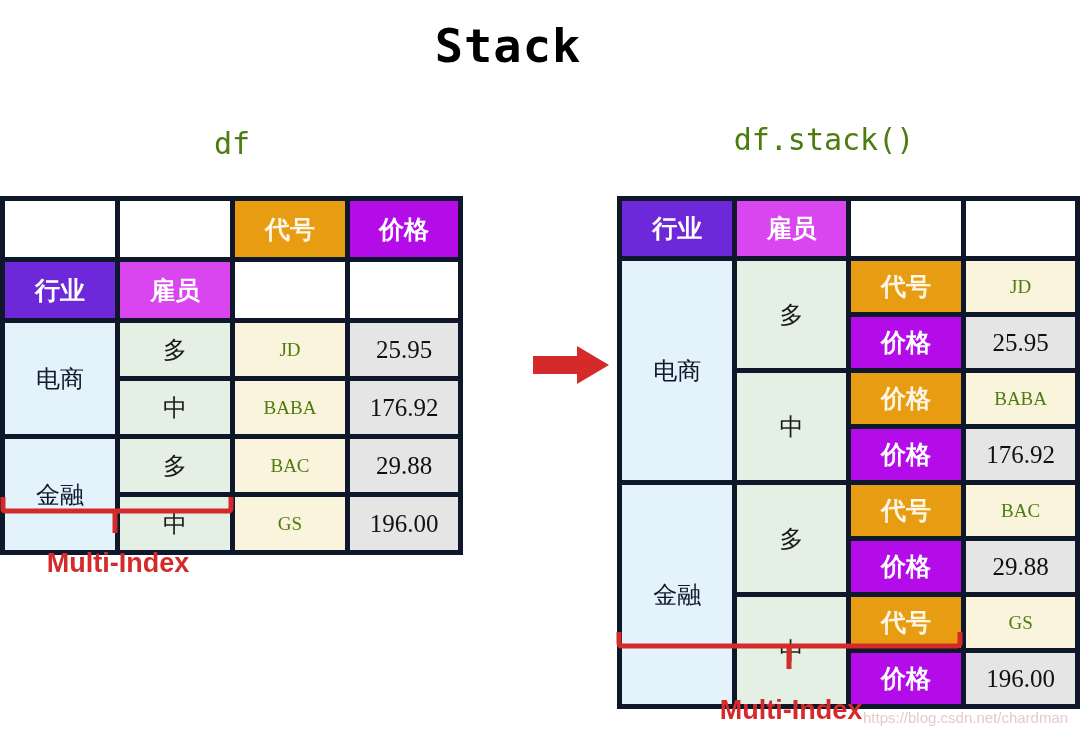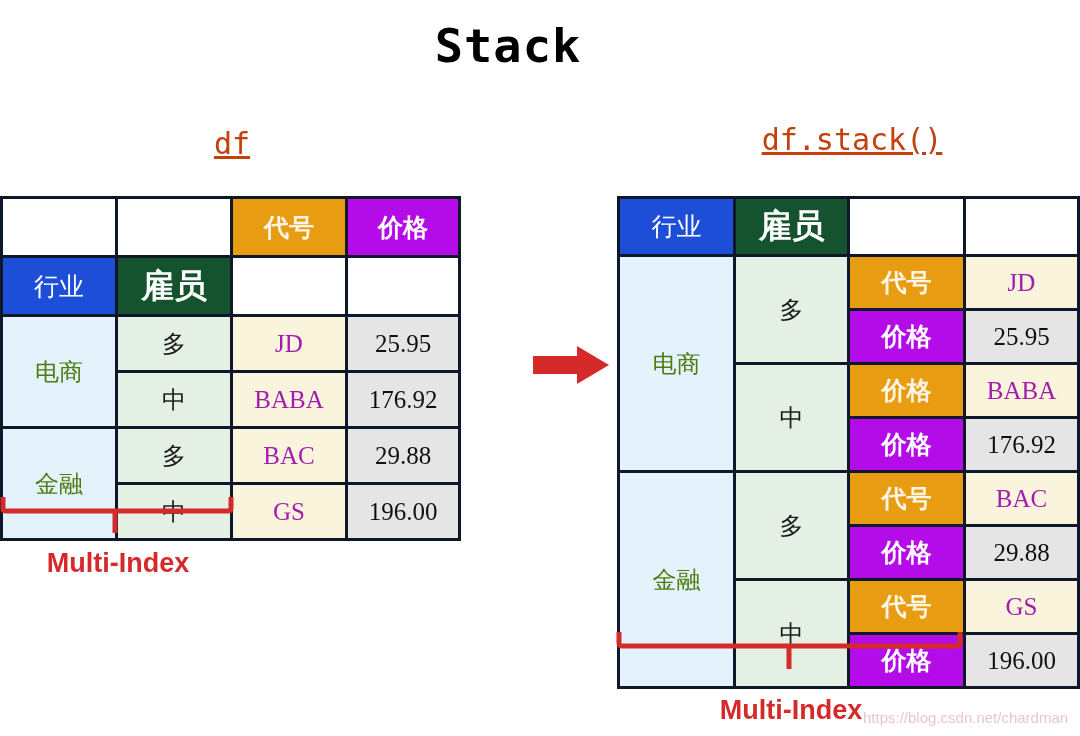--- a/index.html
+++ b/index.html
@@ -10,46 +10,46 @@
   .abs{position:absolute;}
 
   
   #title{
     left:0;top:18px;width:992px;text-align:center;
     font-family:"DejaVu Sans Mono","Liberation Mono",monospace;
     font-size:47px;font-weight:bold;color:#000;letter-spacing:1px;margin-left:12px;
   }
   .caption{
     font-family:"DejaVu Sans Mono","Liberation Mono",monospace;
-    font-size:30px;color:#c2410c;text-align:center;white-space:nowrap;text-decoration:underline;
+    font-size:30px;color:#4d7c0f;text-align:center;white-space:nowrap;
   }
   #caption-left{left:132px;top:126px;width:200px;}
-  #caption-right{left:712px;top:122px;width:280px;}
+  #caption-right{left:684px;top:122px;width:280px;}
 
   
   .tbl{border-collapse:collapse;table-layout:fixed;}
   .tbl td{
-    border:3px solid #0f172a;
+    border:5px solid #0f172a;
     text-align:center;vertical-align:middle;
     padding:4px;
   }
   .cjk{font-family:"DejaVu Sans","Liberation Sans",sans-serif;}
   .serif{font-family:"Liberation Serif","DejaVu Serif",serif;}
 
   
-  .h-blue   {background:#1d4ed8;color:#ffffff;font-size:25px;font-weight:normal;}
-  .h-green  {background:#14532d;color:#ffffff;font-size:33px;font-weight:bold;}
+  .h-blue   {background:#6d28d9;color:#ffffff;font-size:25px;font-weight:bold;}
+  .h-green  {background:#d946ef;color:#ffffff;font-size:25px;font-weight:bold;}
   .h-orange {background:#E79C11;color:#fdf6e6;font-size:25px;font-weight:bold;}
   .h-purple {background:#B40CE8;color:#ffffff;font-size:25px;font-weight:bold;}
   .c-blank  {background:#ffffff;}
 
   
-  .t-blue   {background:#E3F2FB;color:#4d7c0f;font-size:24px;}
+  .t-blue   {background:#E3F2FB;color:#0f172a;font-size:24px;}
   .t-green  {background:#E5F0E4;color:#1a1a1a;font-size:24px;}
-  .t-cream  {background:#FBF4DC;color:#a21caf;font-size:25px;}
+  .t-cream  {background:#FBF4DC;color:#4d7c0f;font-size:19px;}
   .t-lav    {background:#e5e5e5;color:#111;font-size:25px;}
 
   
   #table-left{left:0px;top:196px;}
   #table-left td{height:45px;}
   #table-left .r-head td{height:48px;}
   #table-left .r-sub  td{height:48px;}
 
   
   #table-right{left:617px;top:196px;}

